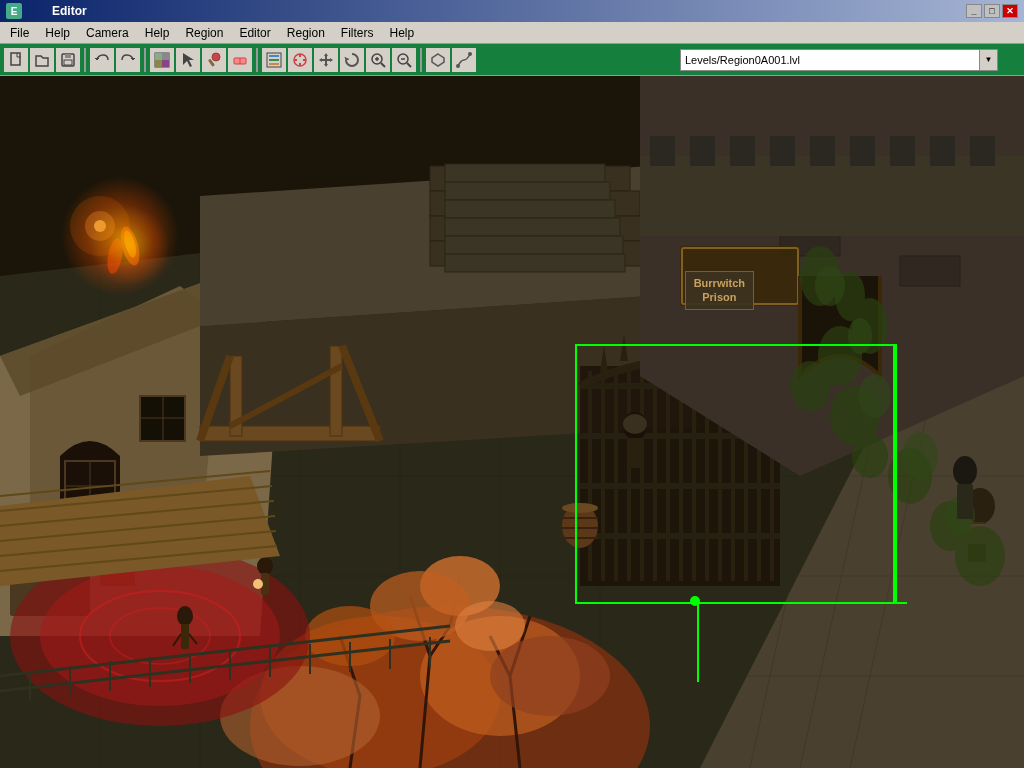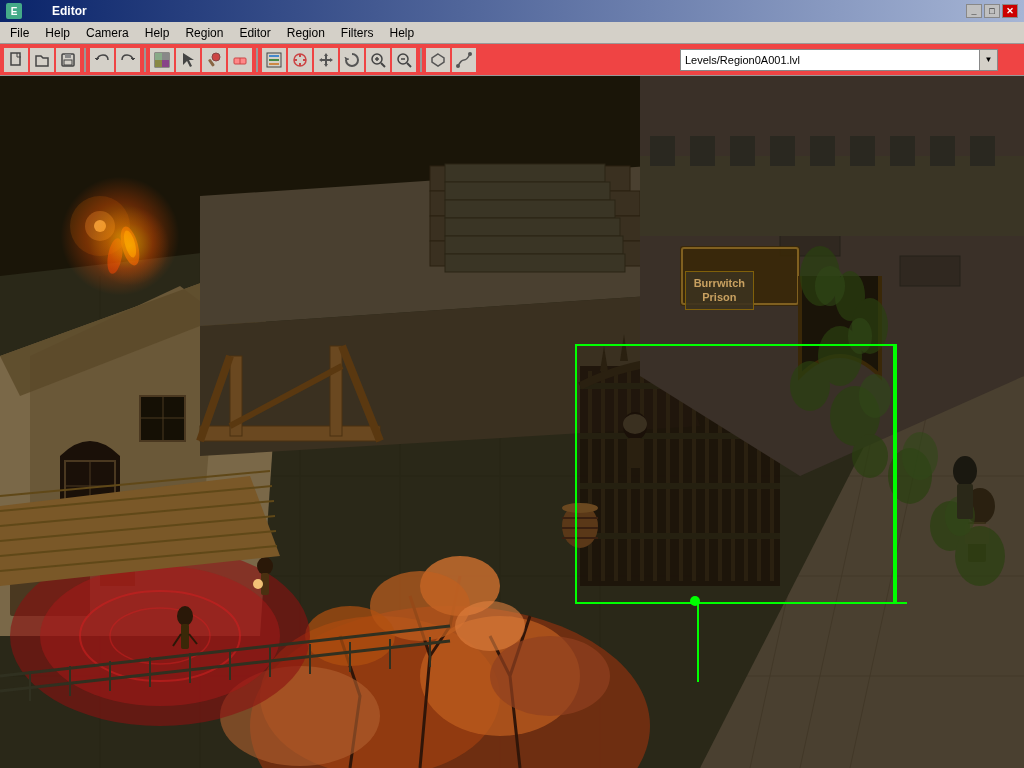--- a/index.html
+++ b/index.html
@@ -48,21 +48,21 @@
       cursor: pointer;
       font-size: 12px;
       color: #000;
       height: 100%;
       display: flex; align-items: center;
     }
 
     
     #toolbar {
       height: 32px;
-      background: #ef4444;
+      background: #15803d;
       display: flex;
       align-items: center;
       padding: 2px 4px;
       gap: 2px;
       border-bottom: 1px solid #999;
     }
     .toolbar-separator {
       width: 2px; height: 24px;
       background: #999;
       margin: 0 2px;

